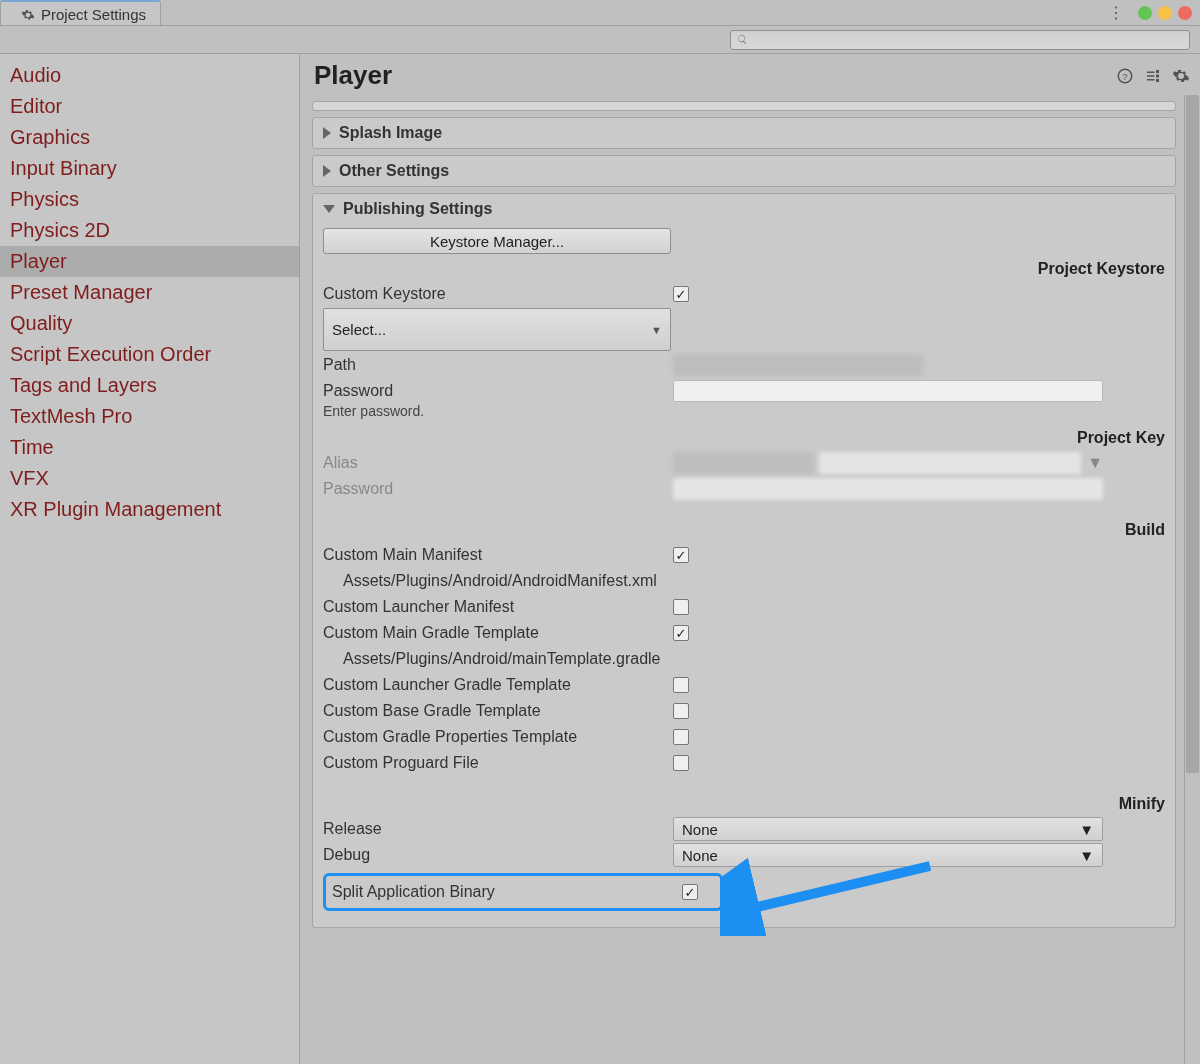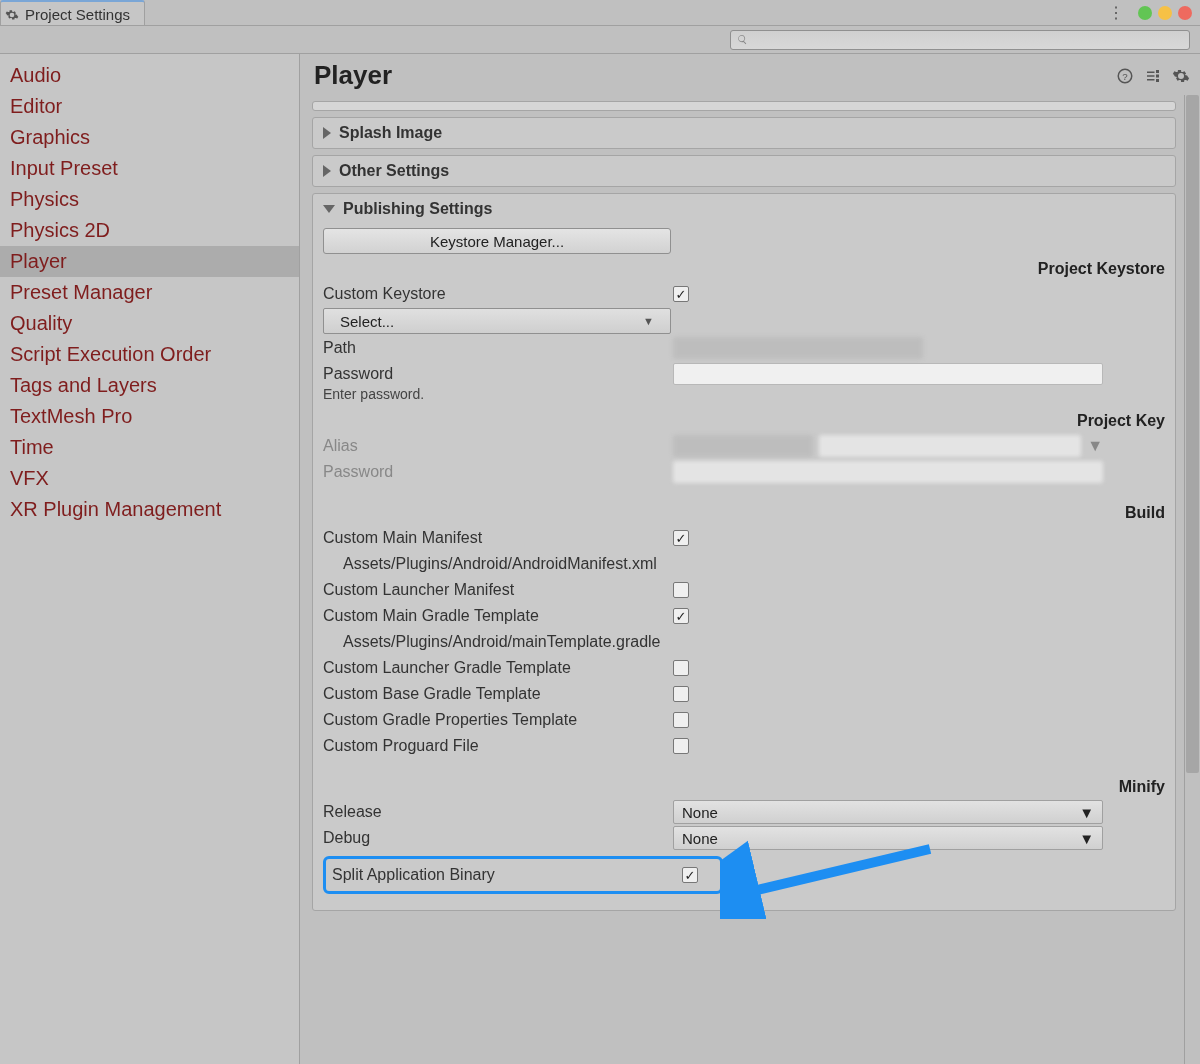--- a/index.html
+++ b/index.html
@@ -1,21 +1,21 @@
 <!DOCTYPE html>
 <html><head>
 <meta charset="utf-8">
 <style>
 * { box-sizing: border-box; margin: 0; padding: 0; font-family: -apple-system, "Segoe UI", Arial, sans-serif; }
 body { width: 1200px; height: 1064px; background: #c0c0c0; overflow: hidden; font-size: 16px; color: #222; }
 
 .window { width: 100%; height: 100%; display: flex; flex-direction: column; background: #c0c0c0; }
 
 .titlebar { height: 26px; display: flex; align-items: stretch; background: #c0c0c0; border-bottom: 1px solid #a0a0a0; }
-.titlebar .tab { display: flex; align-items: center; gap: 6px; padding: 2px 14px 0 4px; background: #c6c6c6; border: 1px solid #a0a0a0; border-top: 2px solid #7aa6d6; border-bottom: none; border-radius: 3px 3px 0 0; }
+.titlebar .tab { display: flex; align-items: center; gap: 6px; padding: 2px 14px 0 20px; background: #c6c6c6; border: 1px solid #a0a0a0; border-top: 2px solid #7aa6d6; border-bottom: none; border-radius: 3px 3px 0 0; }
 .titlebar .tab span { font-size: 15px; color: #333; }
 .titlebar .gap { flex: 1; }
 .titlebar .right { display: flex; align-items: center; gap: 6px; padding-right: 8px; }
 .win-dot { width: 14px; height: 14px; border-radius: 50%; display: inline-block; }
 .dot-green { background: #62c554; }
 .dot-yellow { background: #f6c146; }
 .dot-red { background: #ee6a5f; }
 .kebab { font-size: 16px; color: #555; padding: 0 8px; }
 
 .toolbar { height: 28px; display: flex; align-items: center; justify-content: flex-end; padding: 4px 10px 4px 0; background: #c0c0c0; border-bottom: 1px solid #a0a0a0; }
@@ -47,21 +47,21 @@
 
 .button-pill { width: 348px; height: 26px; border: 1px solid #909090; border-radius: 3px; background: linear-gradient(#e4e4e4,#d2d2d2); text-align: center; font-size: 15px; color: #222; display: flex; align-items: center; justify-content: center; margin: 4px 0 6px 0; }
 .section-title { font-weight: 700; margin: 4px 0 4px 0; text-align: right; }
 
 .row { display: flex; align-items: center; min-height: 24px; margin: 2px 0; }
 .label { width: 350px; font-size: 16px; color: #333; padding-left: 0; }
 .label.sub { padding-left: 20px; color: #333; }
 .disabled { color: #888; }
 .checkbox { width: 16px; height: 16px; border: 1px solid #777; border-radius: 2px; background: #efefef; display: flex; align-items: center; justify-content: center; font-size: 13px; color: #222; }
 .checkbox.checked::after { content: "✓"; }
-.select { width: 348px; height: 26px; border: 1px solid #909090; border-radius: 2px; background: linear-gradient(#e0e0e0,#cfcfcf); display: flex; align-items: center; padding: 0 16px; justify-content: space-between; font-size: 15px; }
+.select { width: 348px; height: 43px; border: 1px solid #909090; border-radius: 2px; background: linear-gradient(#e0e0e0,#cfcfcf); display: flex; align-items: center; padding: 0 8px; justify-content: space-between; font-size: 15px; }
 .select .chev { font-size: 11px; color: #555; }
 .text-input { height: 22px; border: 1px solid #b8b8b8; background: #f0f0f0; border-radius: 2px; }
 .redacted { height: 22px; background: #e4e4e4; filter: blur(2px); border-radius: 2px; }
 .redacted.dark { background: #bdbdbd; }
 .helper { font-size: 14px; color: #444; padding-left: 0; margin-top: -2px; }
 
 .select-wide { flex: 1; max-width: 430px; height: 24px; border: 1px solid #a0a0a0; border-radius: 2px; background: linear-gradient(#e2e2e2,#d0d0d0); display: flex; align-items: center; justify-content: space-between; padding: 0 8px; font-size: 15px; }
 
 .highlight-box { border: 3px solid #1d8ef2; border-radius: 6px; padding: 4px 6px; margin: 6px 0; position: relative; }
 
@@ -96,21 +96,21 @@
           <path fill="#555" d="M10 2a8 8 0 015.3 13.9l5 5-1.4 1.4-5-5A8 8 0 1110 2zm0 2a6 6 0 100 12 6 6 0 000-12z"></path>
         </svg>
     </div>
   </div>
 
   <div class="body">
     <div class="sidebar" id="sidebar">
         <div class="item">Audio</div>
         <div class="item">Editor</div>
         <div class="item">Graphics</div>
-        <div class="item">Input Preset</div>
+        <div class="item">Input Binary</div>
         <div class="item">Physics</div>
         <div class="item">Physics 2D</div>
         <div class="item selected">Player</div>
         <div class="item">Preset Manager</div>
         <div class="item">Quality</div>
         <div class="item">Script Execution Order</div>
         <div class="item">Tags and Layers</div>
         <div class="item">TextMesh Pro</div>
         <div class="item">Time</div>
         <div class="item">VFX</div>

